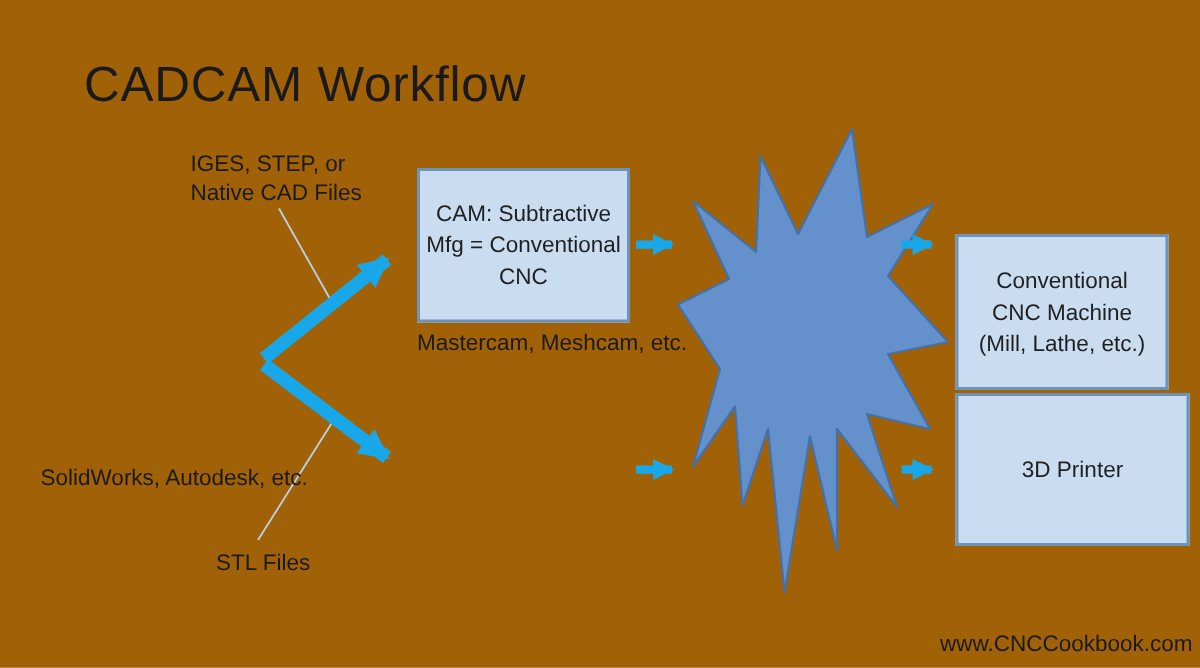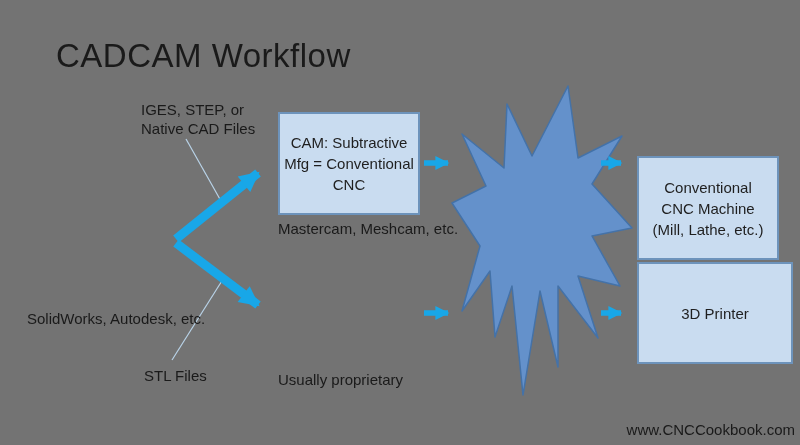--- a/index.html
+++ b/index.html
@@ -15,40 +15,40 @@
   html,body{margin:0;padding:0;}
   body{
     font-family:"Liberation Sans", sans-serif;
     background:#ffffff;
     color:var(--ink);
   }
   .canvas{
     position:relative;
     width:800px;
     height:445px;
-    background:#737373;
+    background:#a16207;
     overflow:hidden;
   }
   .title{
     position:absolute;
     left:56px; top:37px;
     font-size:33px;
     font-weight:400;
     letter-spacing:0.5px;
     color:var(--ink);
     white-space:pre-line;
   }
   .edge-label{
     position:absolute;
     font-size:15px;
     line-height:19px;
     white-space:pre-line;
     color:var(--ink);
   }
-  .lbl-iges{left:141px; top:100px;}
+  .lbl-iges{left:127px; top:100px;}
   .lbl-stl{left:144px; top:366px;}
   .node{
     position:absolute;
     background:var(--box-fill);
     border:2px solid var(--box-border);
     box-sizing:border-box;
     display:flex;
     align-items:center;
     justify-content:center;
     text-align:center;
@@ -154,21 +154,20 @@
 
   <div class="caption cap-cad">SolidWorks, Autodesk, etc.</div>
 
   <div class="node node-cam">
     <span>CAM: Subtractive
 Mfg = Conventional
 CNC</span>
   </div>
   <div class="caption cap-cam">Mastercam, Meshcam, etc.</div>
 
-  <div class="caption cap-slicer">Usually proprietary</div>
 
   <div class="node node-cnc">
     <span>Conventional
 CNC Machine
 (Mill, Lathe, etc.)</span>
   </div>
 
   <div class="node node-printer">
     <span>3D Printer</span>
   </div>

